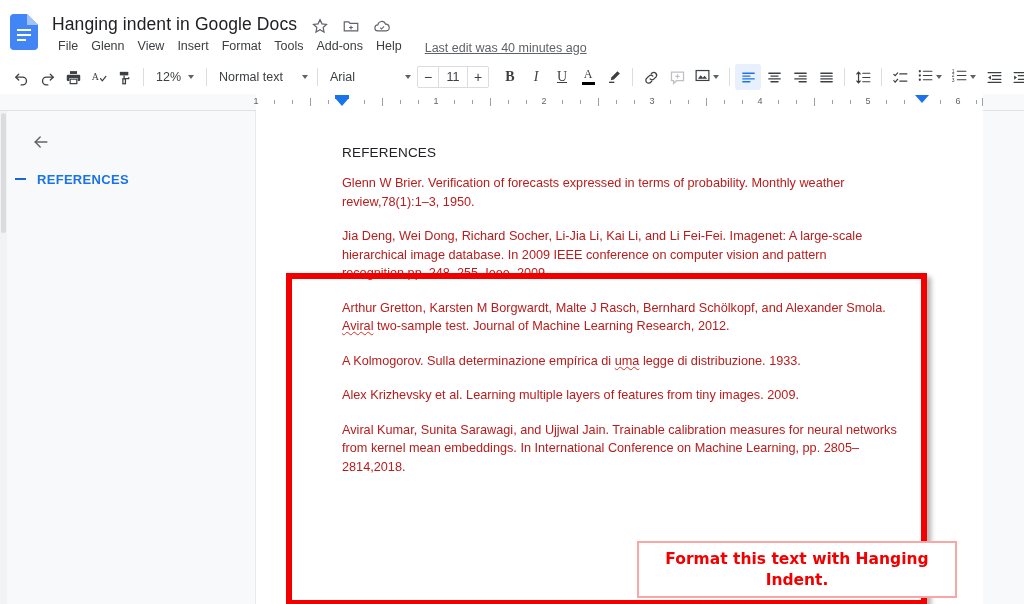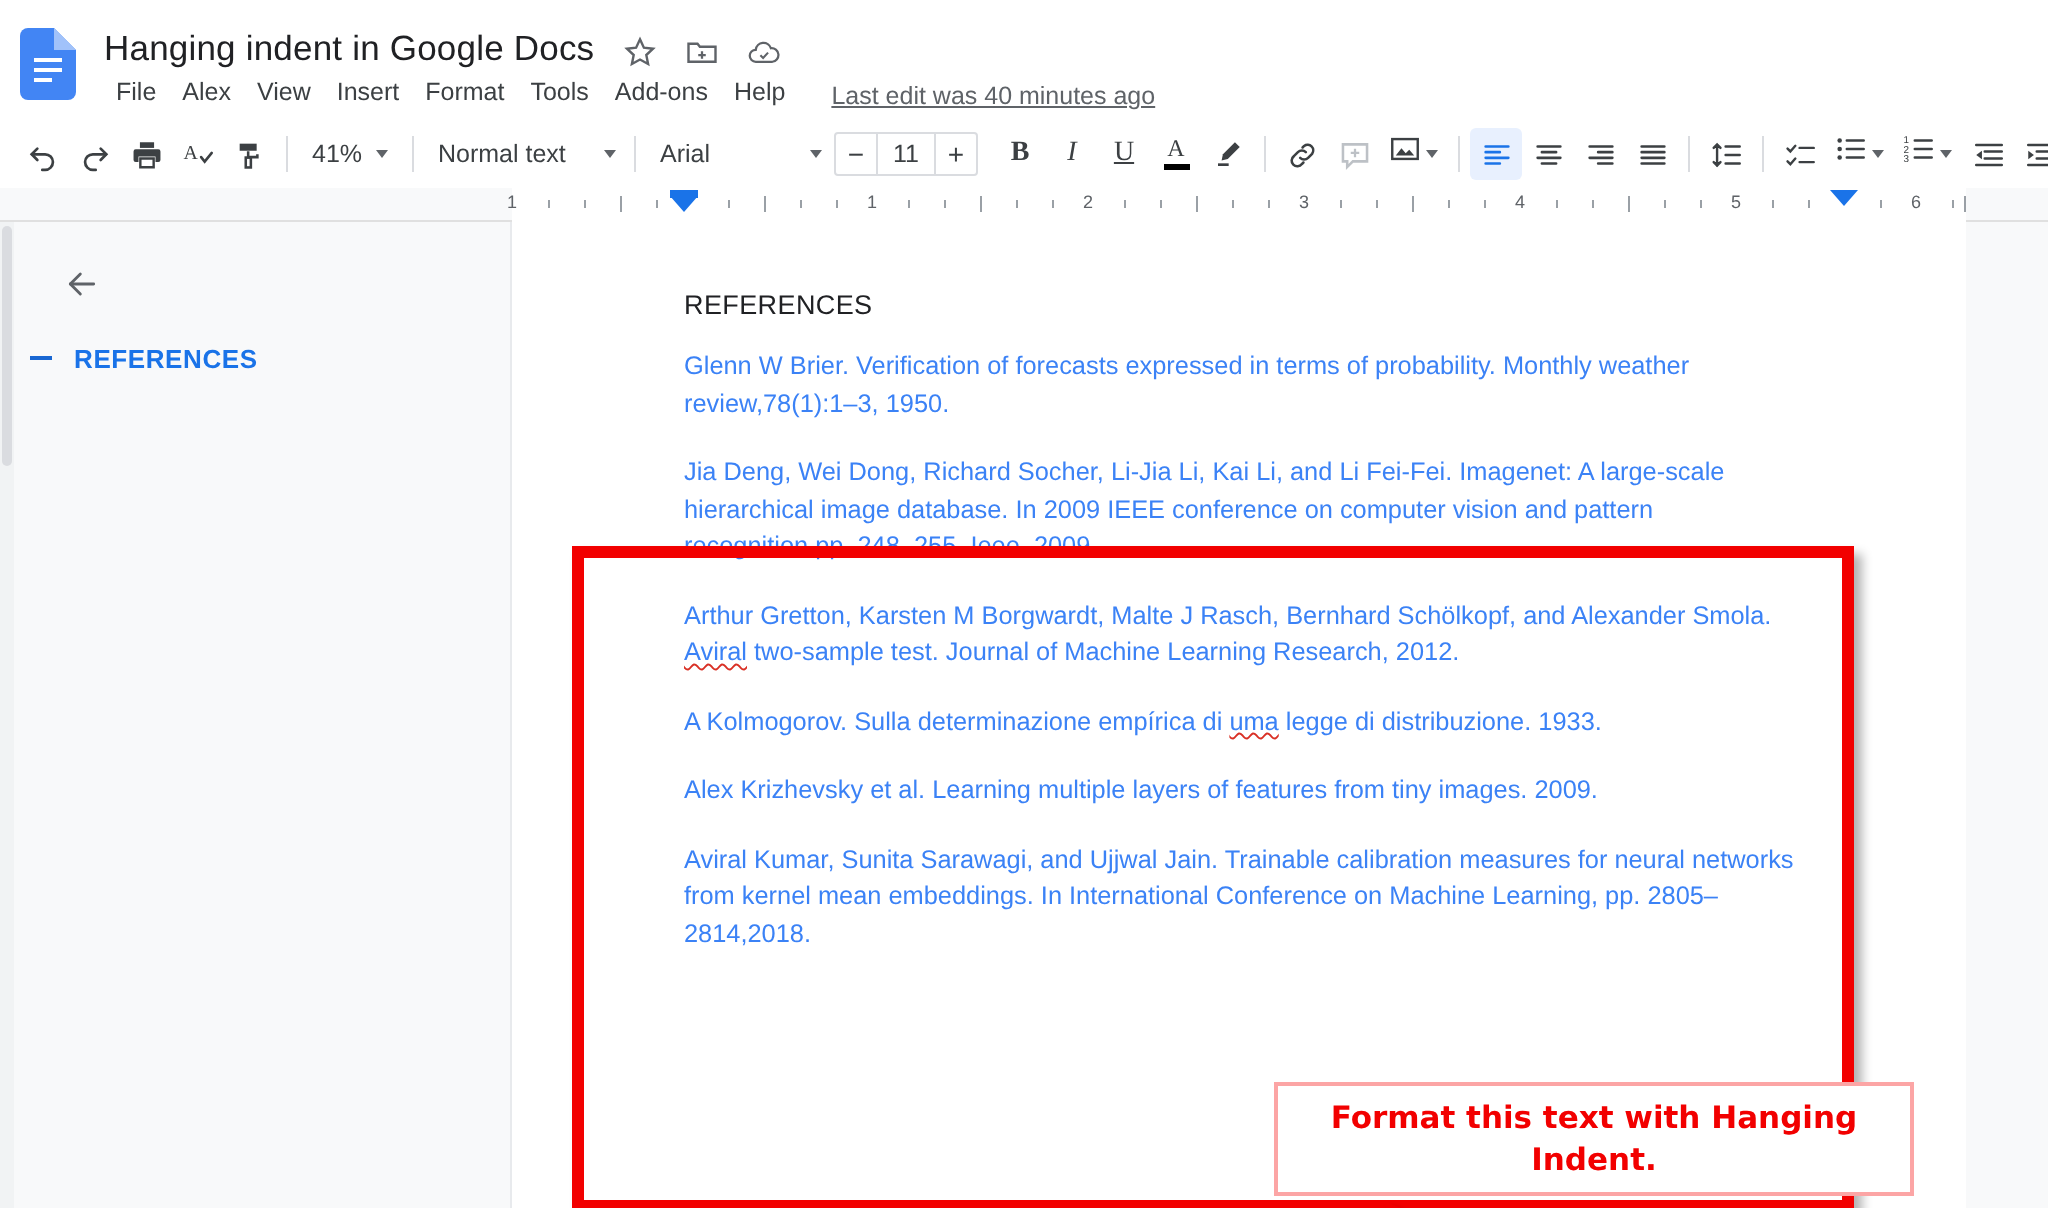--- a/index.html
+++ b/index.html
@@ -104,21 +104,21 @@
   .outline-label { font-size: 13px; color: #1a73e8; font-weight: bold; margin-left: 11px; letter-spacing: 0.3px; }
 
   
   .page { position: absolute; left: 256px; top: 0; width: 727px; height: 493px; background: #fff; }
   .doc-heading {
     position: absolute; left: 86px; top: 34px; font-size: 13.5px; color: #202124;
     letter-spacing: 0.2px; font-family: "Liberation Sans", sans-serif;
   }
   .refs { position: absolute; left: 86px; top: 63px; width: 570px; }
   .ref-entry {
-    font-size: 12.7px; line-height: 18.5px; color: #3b82f6; margin-bottom: 16px;
+    font-size: 12.7px; line-height: 18.5px; color: #b91c1c; margin-bottom: 16px;
     font-family: "Liberation Sans", sans-serif;
   }
   .ref-entry:last-child { margin-bottom: 0; }
   .misspell {
     text-decoration: underline; text-decoration-color: #d93025;
     text-decoration-style: wavy; text-decoration-thickness: 1px;
   }
 
   
   .right-gutter { position: absolute; left: 983px; top: 0; width: 41px; height: 493px; background: #f8f9fa; }
@@ -176,21 +176,21 @@
           <svg width="18" height="18" viewBox="0 0 24 24">
             <path fill="none" stroke="#5f6368" stroke-width="1.5" d="M6.5 18.5a4 4 0 0 1 0-8 5.2 5.2 0 0 1 10.1-1 3.6 3.6 0 0 1 1 9z"></path>
             <path fill="none" stroke="#5f6368" stroke-width="1.4" d="M9.6 14.2l1.8 1.8 3.3-3.6"></path>
           </svg>
         </span>
       </div>
     </div>
 
     <div class="menu-row">
       <div class="menu-item">File</div>
-      <div class="menu-item">Alex</div>
+      <div class="menu-item">Glenn</div>
       <div class="menu-item">View</div>
       <div class="menu-item">Insert</div>
       <div class="menu-item">Format</div>
       <div class="menu-item">Tools</div>
       <div class="menu-item">Add-ons</div>
       <div class="menu-item">Help</div>
       <div class="last-edit">Last edit was 40 minutes ago</div>
     </div>
   </div>
 
@@ -225,21 +225,21 @@
       <svg width="17" height="17" viewBox="0 0 24 24">
           <path fill="#3c4043" d="M4 4h12v5H4z"></path>
           <path fill="none" stroke="#3c4043" stroke-width="1.8" d="M10 9.3v4.2h6.5v-2"></path>
           <rect x="8.3" y="13.8" width="3.6" height="7" fill="none" stroke="#3c4043" stroke-width="1.8"></rect>
         </svg>
     </div>
 
     <div class="tb-sep"></div>
 
     <div class="tb-drop" style="min-width:52px;">
-      <span class="lbl">41%</span>
+      <span class="lbl">12%</span>
       <span class="caret"></span>
     </div>
 
     <div class="tb-sep"></div>
 
     <div class="tb-drop" style="min-width:100px;">
       <span class="lbl">Normal text</span>
       <span class="caret" style="margin-left:auto;"></span>
     </div>
 

